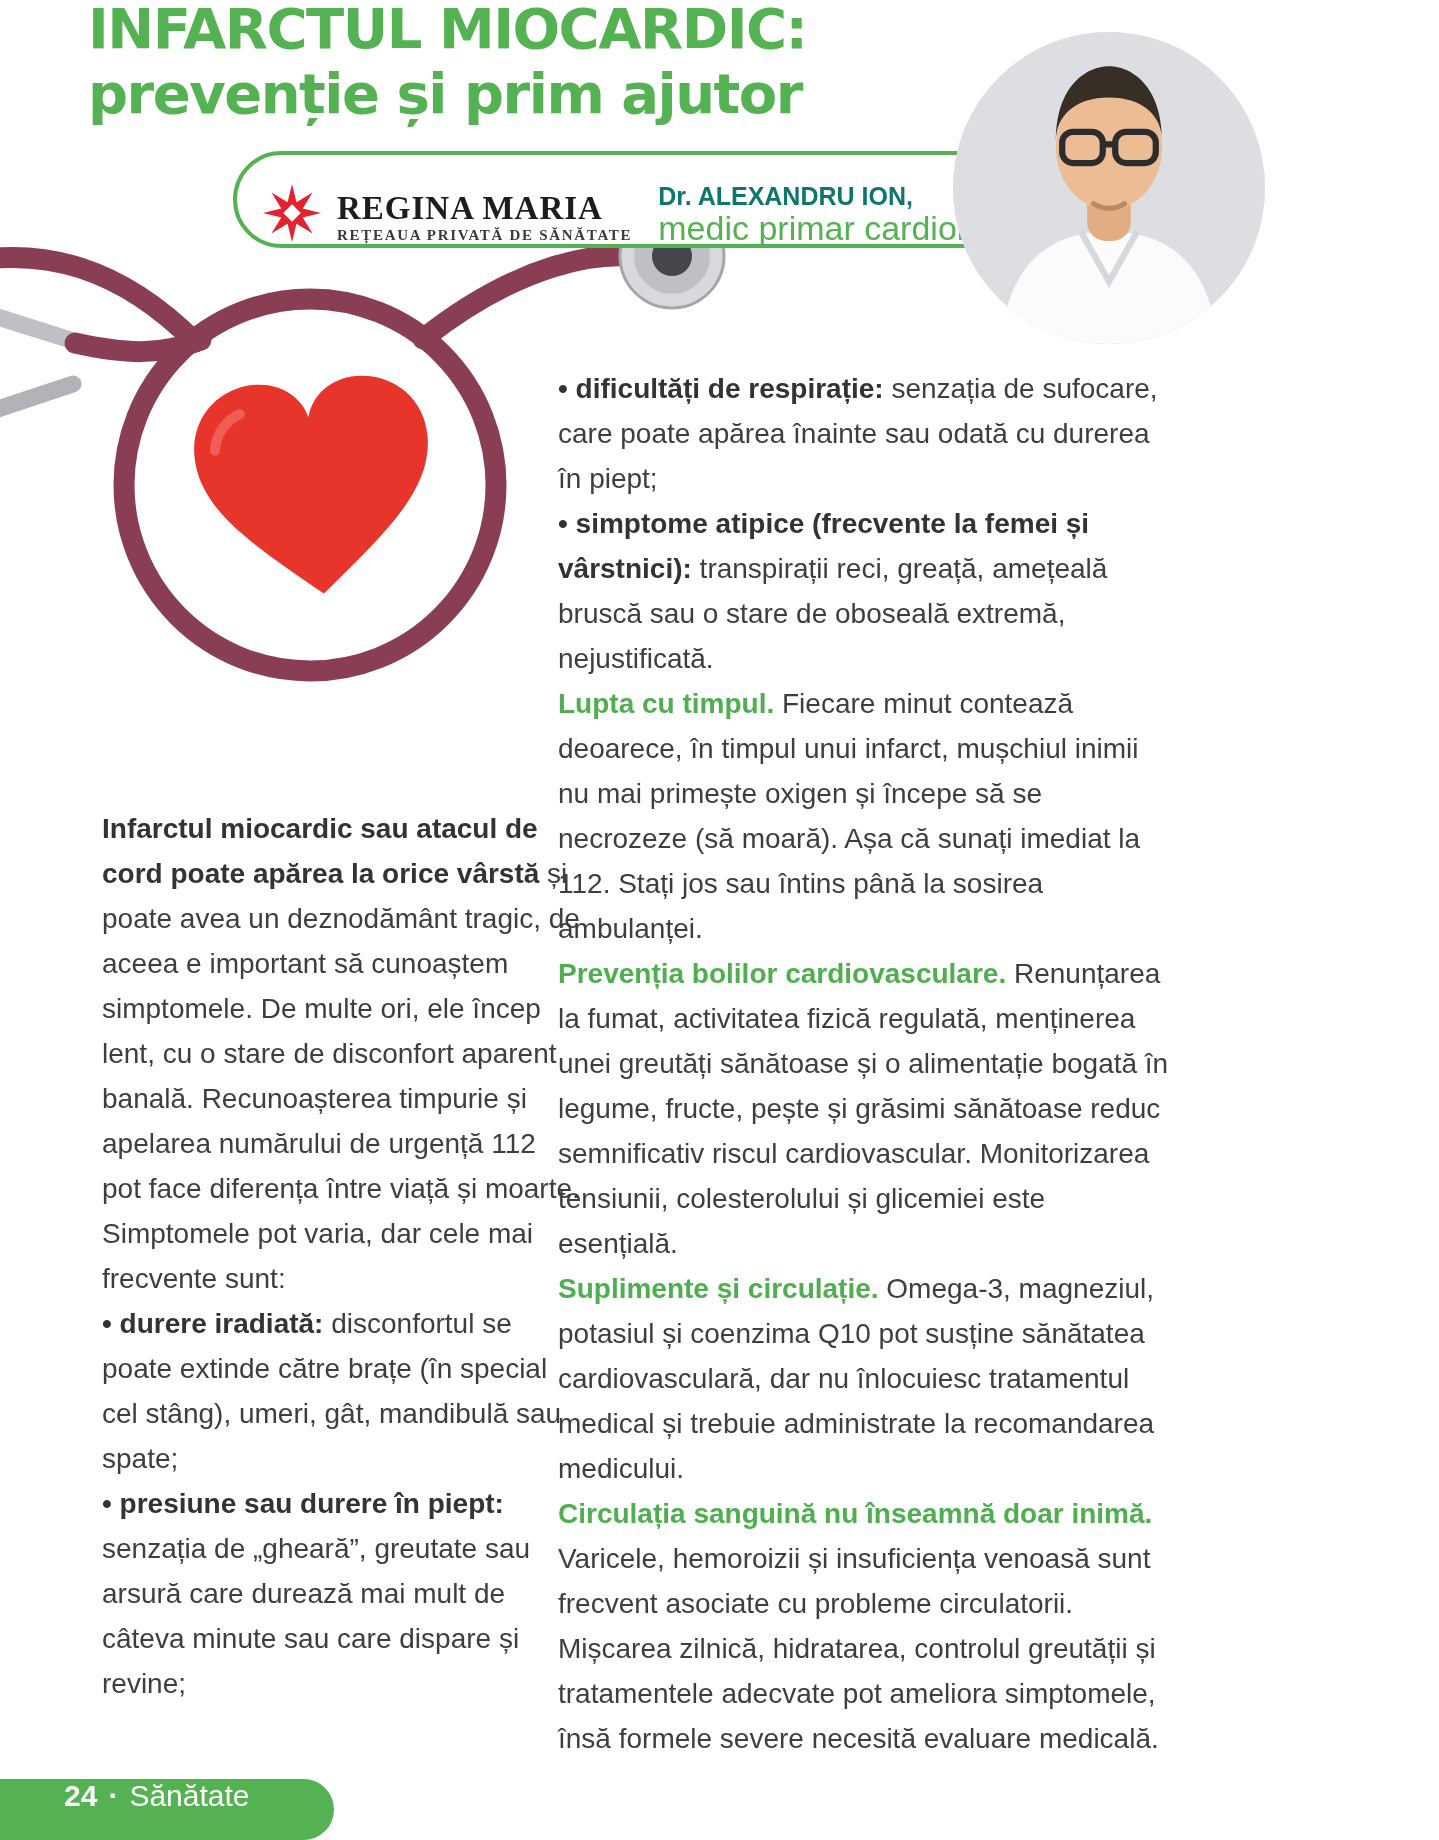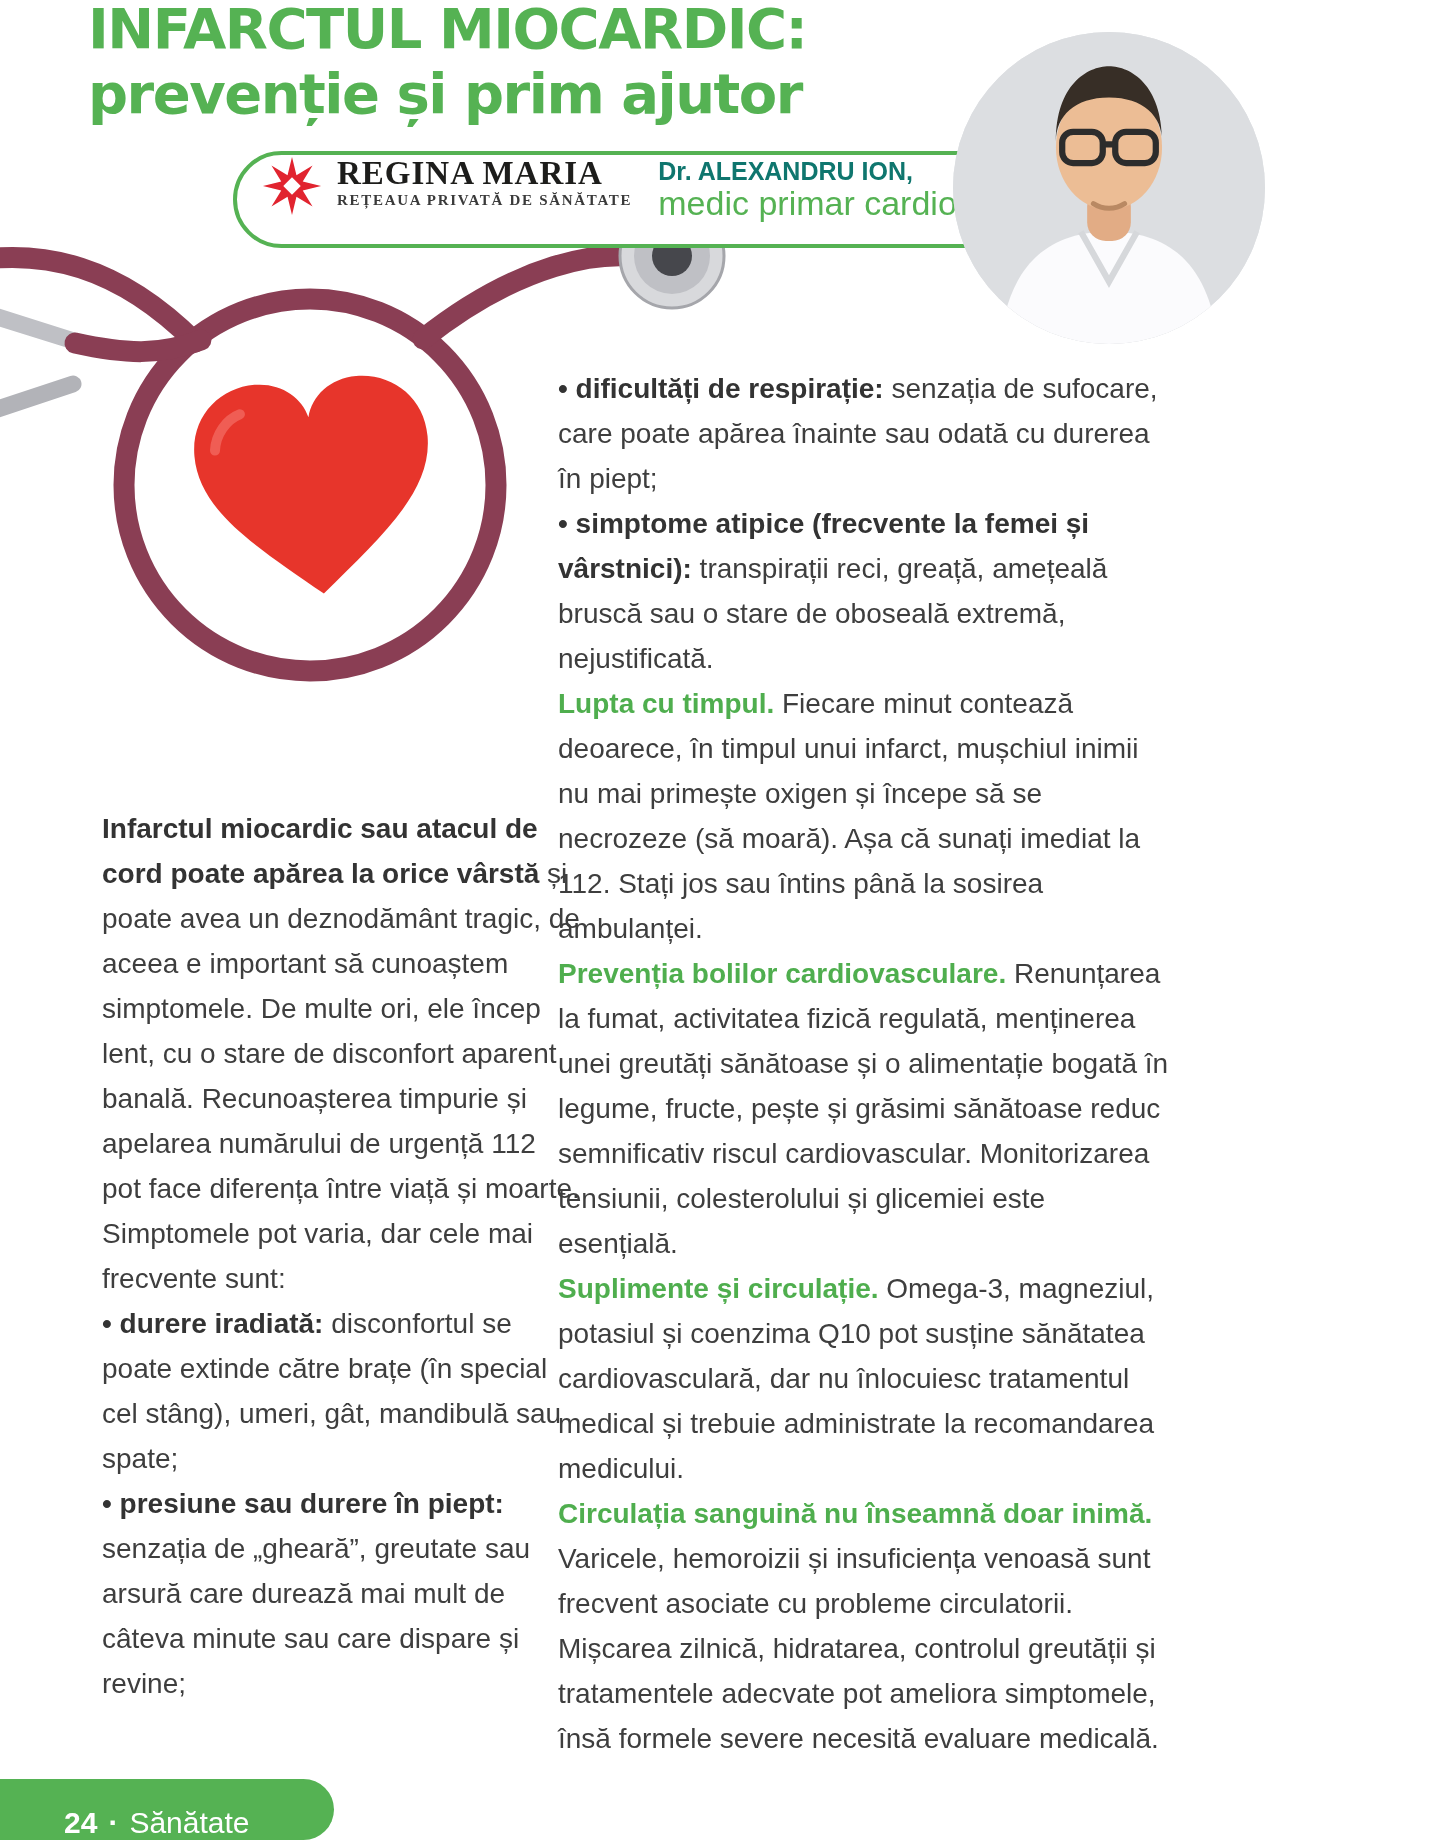--- a/index.html
+++ b/index.html
@@ -11,21 +11,21 @@
   
   .title {
     position:absolute; left:88px; top:-4px; z-index:5;
     font-family:"DejaVu Sans", sans-serif; font-weight:700;
     color:#55b253; font-size:56px; line-height:65px; letter-spacing:-1.5px;
   }
   
   .badge {
     position:absolute; left:233px; top:151px; width:922px; height:97px;
     background:#ffffff; border:4px solid #55b253; border-radius:52px;
-    display:flex; align-items:flex-start; padding:0 30px 0 24px; z-index:3;
+    display:flex; align-items:flex-end; padding:0 30px 0 24px; z-index:3;
   }
   .logo-star { width:62px; height:62px; flex:0 0 auto; }
   .logo-text { margin-left:14px; }
   .logo-name {
     font-family:"Liberation Serif", serif; font-size:33px; font-weight:700;
     letter-spacing:1px; color:#1d1d1b; line-height:36px; white-space:nowrap;
   }
   .logo-sub {
     font-family:"Liberation Serif", serif; font-size:15px; font-weight:600;
     letter-spacing:1.7px; color:#3a3a3a; line-height:18px; white-space:nowrap;
@@ -45,21 +45,21 @@
   .col { position:absolute; color:#3e3e3e; font-size:28px; line-height:45px; z-index:2; }
   .col p { margin:0; }
   .col .b { font-weight:700; color:#333333; }
   .col .g { font-weight:700; color:#4fae4e; }
   .col-left  { left:102px;  top:806px; width:478px; }
   .col-right { left:558px; top:366px; width:612px; }
   
   .footer {
     position:absolute; left:0; top:1779px; width:334px; height:61px;
     background:#55b253; border-radius:0 31px 31px 0;
-    display:flex; align-items:flex-end; padding-left:64px;
+    display:flex; align-items:flex-start; padding-left:64px;
     color:#ffffff; font-size:30px; z-index:6;
   }
   .footer .num { font-weight:700; }
   .footer .dot { margin:0 11px; font-weight:700; }
   .footer .lbl { font-weight:400; }
 </style>
 </head>
 <body>
 
 <div class="page">

